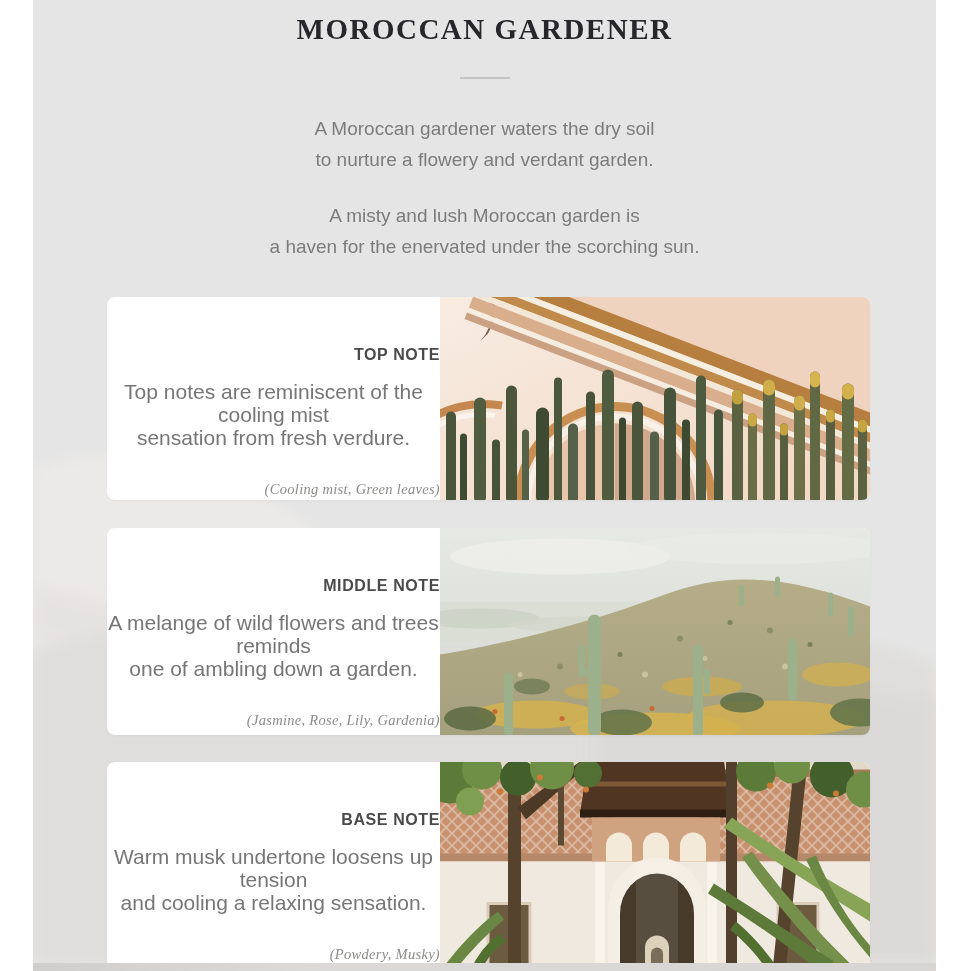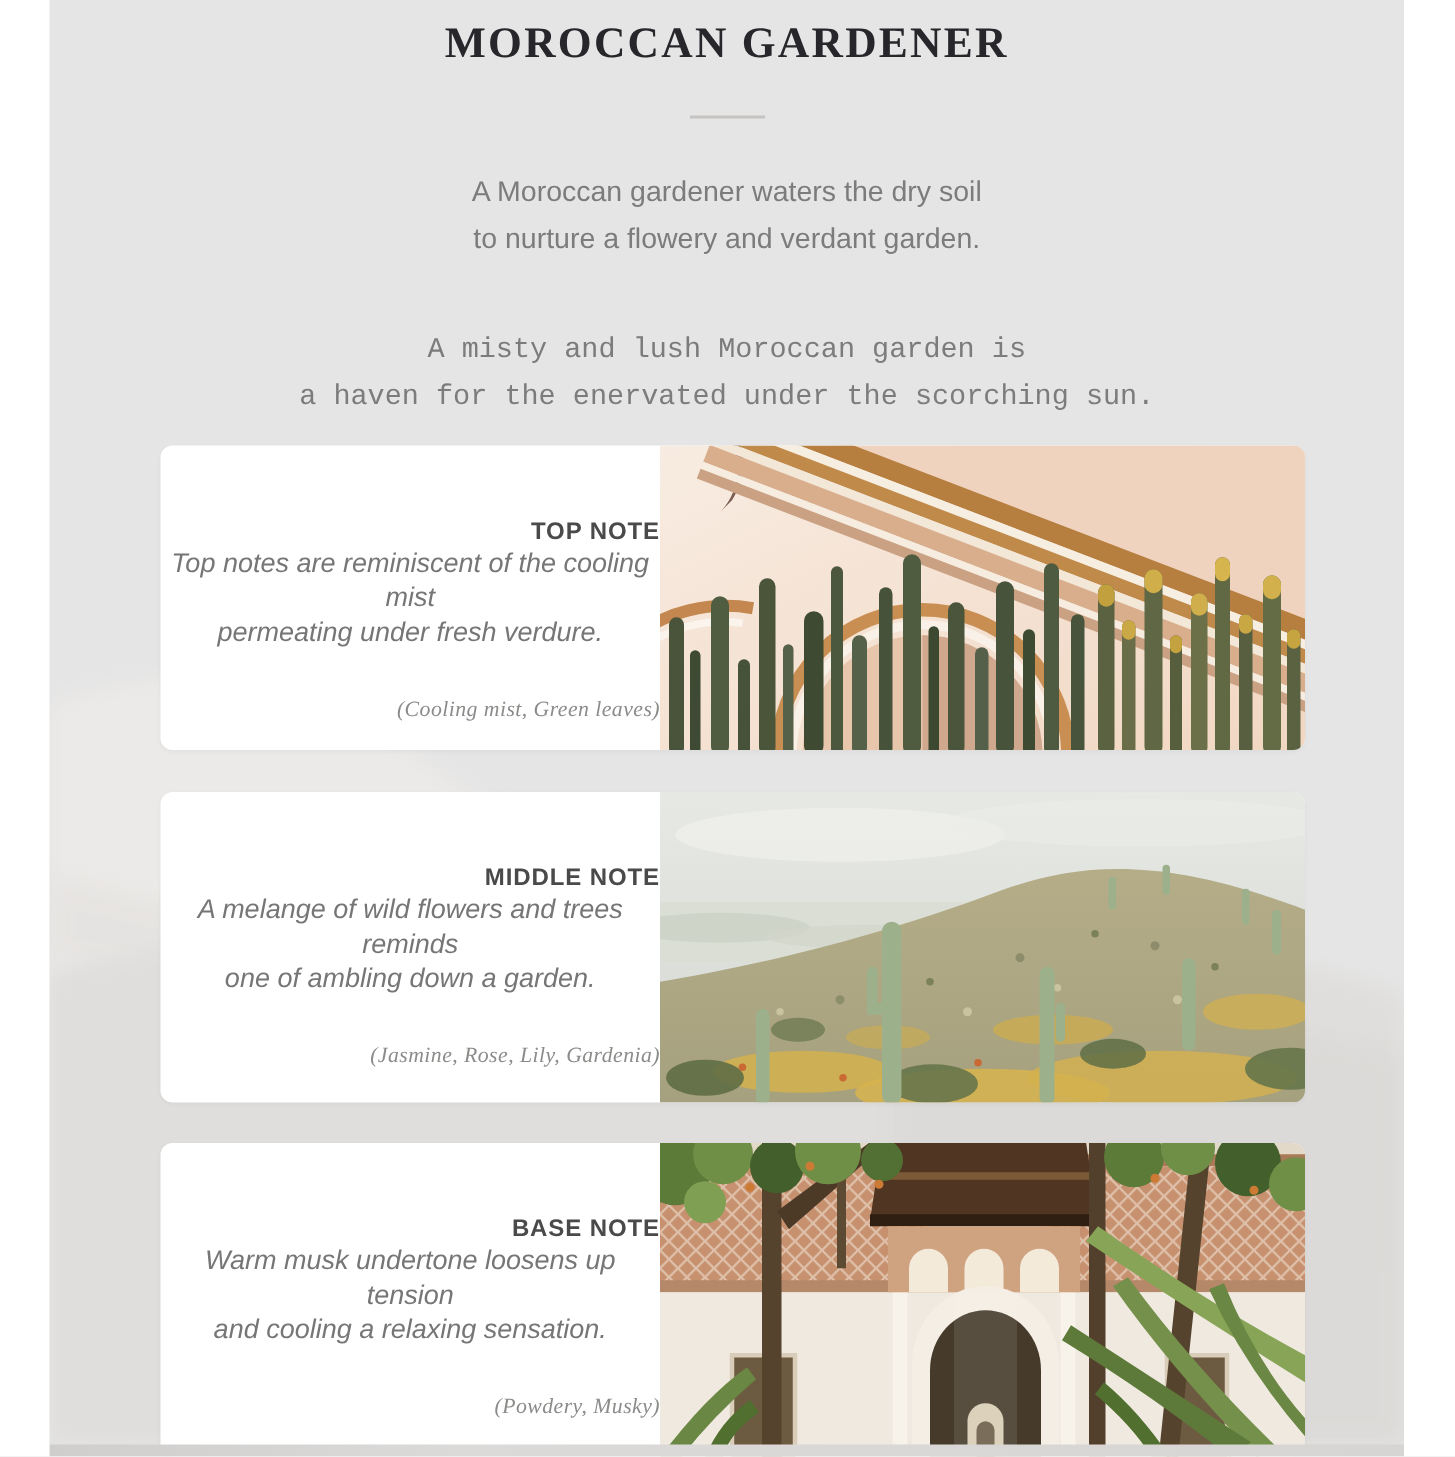--- a/index.html
+++ b/index.html
@@ -14,35 +14,35 @@
   .bg-decor{position:absolute;left:0;top:0;z-index:0;}
   .content{position:relative;z-index:1;}
   .page-title{
     padding-top:13px;text-align:center;
     font-family:"Liberation Serif","DejaVu Serif",serif;
     font-size:29px;font-weight:600;letter-spacing:1.5px;color:#27272b;
   }
   .title-divider{width:50px;height:2px;background:#c6c4c2;margin:31px auto 0;}
   .intro{ text-align:center;font-size:19px;line-height:31px;color:#7c7c7c;}
   .intro-1{margin-top:34px;}
-  .intro-2{margin-top:43px;font-family:Liberation Mono, monospace;}
+  .intro-2{margin-top:25px;}
   .cards{position:absolute;left:74px;top:297px;width:763px;z-index:1;}
   .note-card{
     display:flex;width:763px;border-radius:8px;overflow:hidden;background:#ffffff;
     box-shadow:0 1px 3px rgba(0,0,0,0.04);
   }
   .note-card.c1{height:203px;margin-bottom:28px;}
   .note-card.c2{height:207px;margin-bottom:27px;}
   .note-card.c3{height:209px;}
   .note-text{
     width:333px;flex:none;box-sizing:border-box;padding-top:49px;
     display:flex;flex-direction:column;align-items:flex-end;text-align:center;
   }
   .note-heading{font-size:16px;font-weight:700;letter-spacing:.6px;color:#4a4a4a;}
-  .note-desc{font-size:18px;line-height:23px;color:#767676;font-style:italic;}
+  .note-desc{margin-top:16px;font-size:21px;line-height:23px;color:#767676;}
   .note-accords{
     margin-top:32px;font-family:"Liberation Serif","DejaVu Serif",serif;
     font-style:italic;font-size:14.5px;color:#8b8b89;letter-spacing:.3px;
   }
   .note-image{width:430px;flex:none;}
   .note-image svg{display:block;width:430px;height:100%;}
   .bottom-strip{
     position:absolute;left:0;bottom:0;width:903px;height:8px;z-index:2;
     background:linear-gradient(to right,#cfcecd,#dbdad9 30%,#d6d5d4);
   }
@@ -77,21 +77,21 @@
     </div>
   </div>
 
   <div class="cards">
 
     <div class="note-card c1">
       <div class="note-text">
         <div class="note-heading">TOP NOTE</div>
         <div class="note-desc">
           <span>Top notes are reminiscent of the cooling mist</span><br>
-          <span>permeating under fresh verdure.</span>
+          <span>sensation from fresh verdure.</span>
         </div>
         <div class="note-accords">(Cooling mist, Green leaves)</div>
       </div>
       <div class="note-image" role="img" aria-label="moroccan-riad-arches-with-cacti-photo">
         <svg viewBox="0 0 430 210" preserveAspectRatio="xMidYMid slice">
           <defs>
             <linearGradient id="wall1" x1="0" y1="0" x2="1" y2="1">
               <stop offset="0" stop-color="#f8ece2"></stop>
                 <stop offset="1" stop-color="#f1d7c2"></stop>
             </linearGradient>

